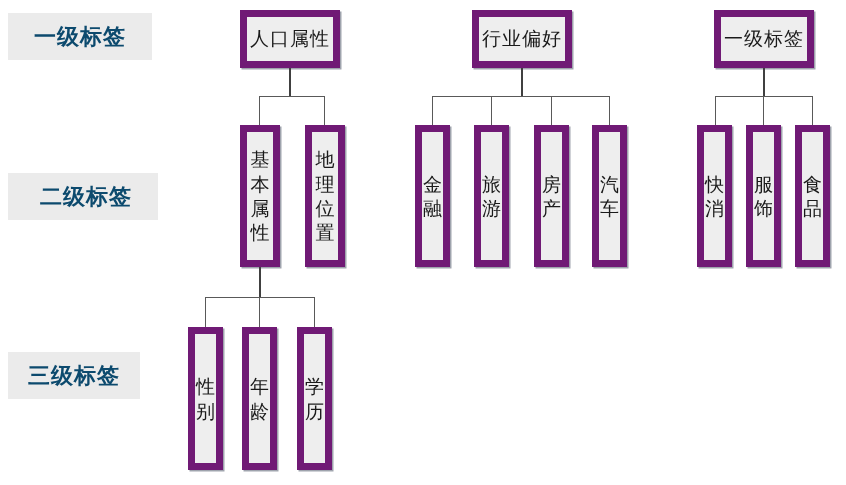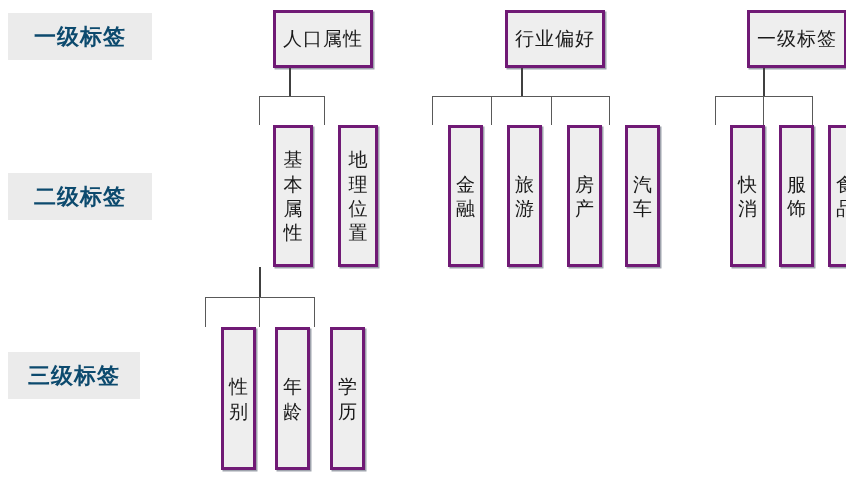--- a/index.html
+++ b/index.html
@@ -34,28 +34,27 @@
     font-size: 22px;
     letter-spacing: 1px;
     white-space: nowrap;
     font-weight: bold;
   }
 
   
   .node {
     position: absolute;
     background: #eeeeee;
-    border: 3px solid #701a75;
+    border: 7px solid #701a75;
     box-sizing: border-box;
     box-shadow: 1.5px 1.5px 0 0 rgba(80,90,105,0.55);
     display: flex;
     align-items: center;
     justify-content: center;
     color: #1a1a1a;
-    margin-left: 33px;
   }
 
   
   .node.level1 {
     font-size: 19px;
     letter-spacing: 1px;
   }
 
   
   .node.vert {
@@ -84,21 +83,21 @@
 </style>
 </head>
 <body>
 
 <div id="canvas">
 
   <div class="row-label" style="left:8px; top:13px; width:144px; height:47px;">
     <span>一级标签</span>
   </div>
 
-  <div class="row-label" style="left:8px; top:173px; width:144px; height:47px;">
+  <div class="row-label" style="left:8px; top:173px; width:144px; height:47px;padding-left:6px;">
     <span>二级标签</span>
   </div>
 
   <div class="row-label" style="left:8px; top:352px; width:132px; height:47px;">
     <span>三级标签</span>
   </div>
 
   <div class="node level1" style="left:240px; top:10px; width:100px; height:58px;">
     <span>人口属性</span>
   </div>

